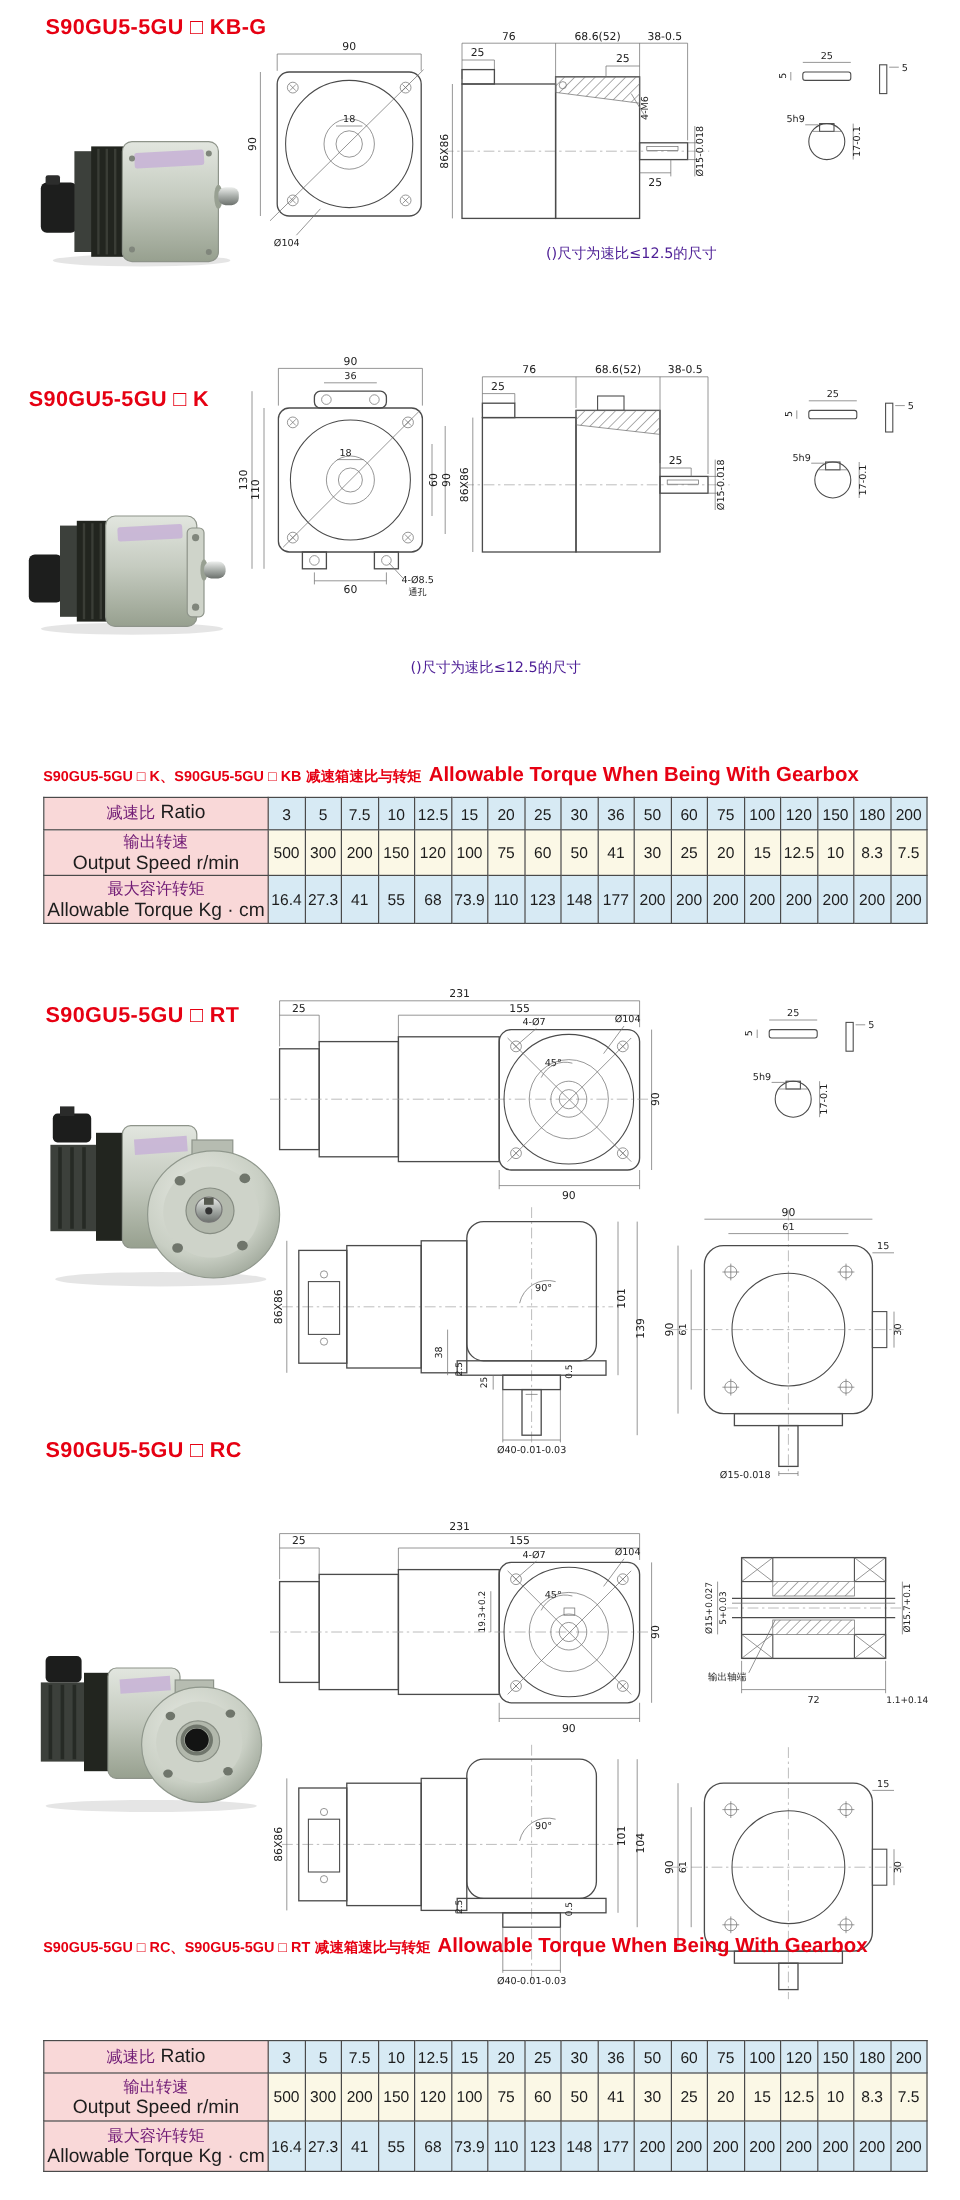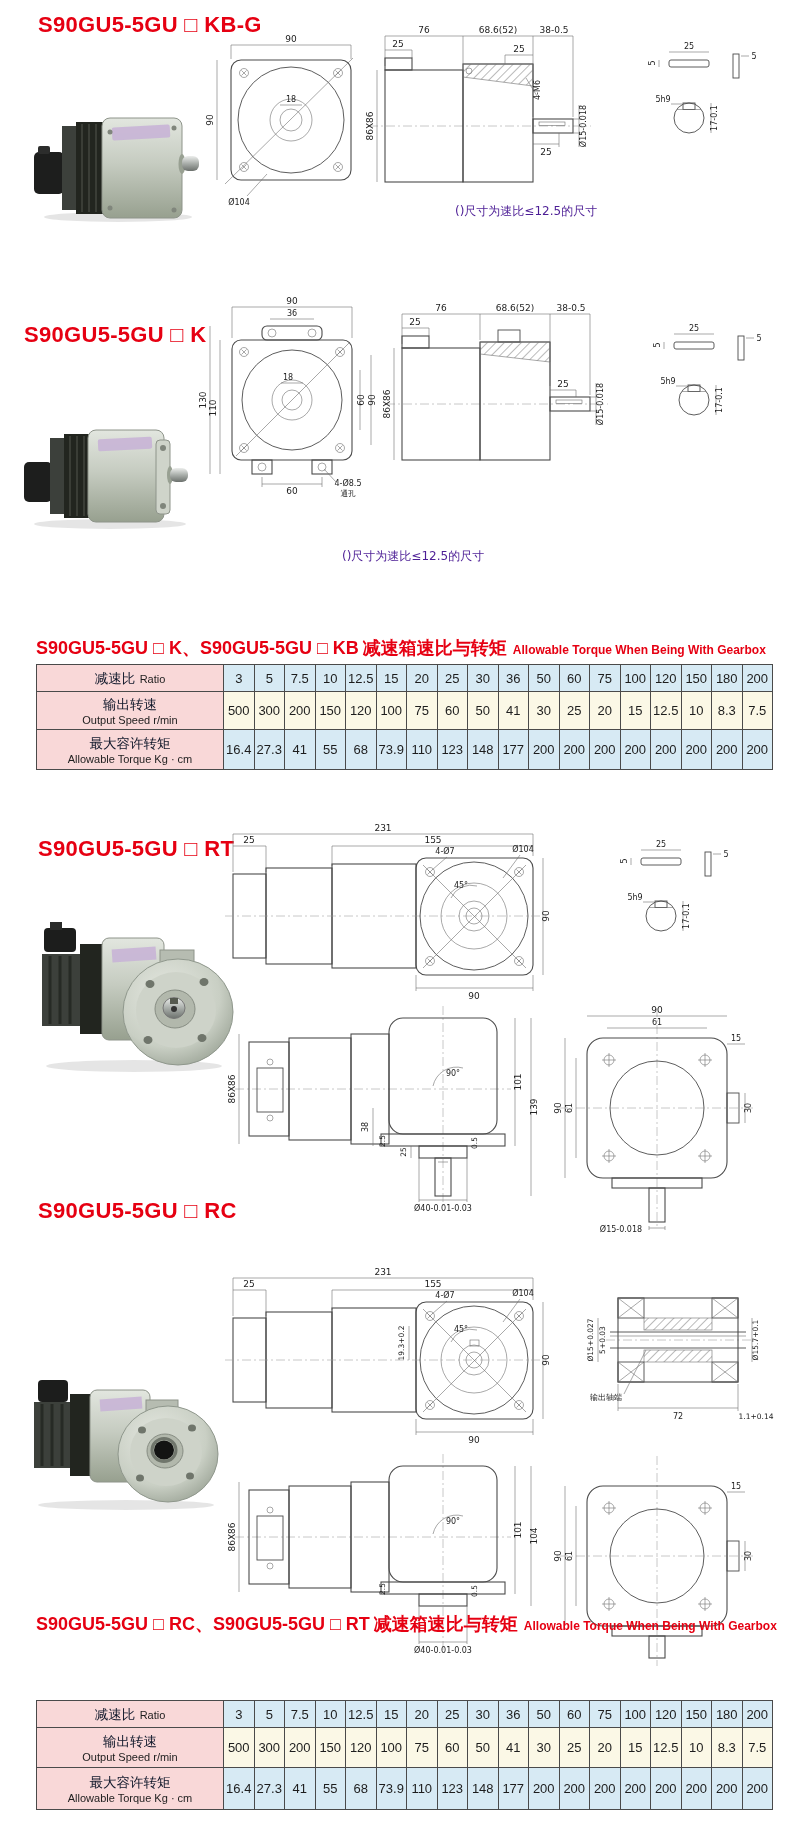--- a/index.html
+++ b/index.html
@@ -1,32 +1,32 @@
 <!DOCTYPE html>
 <html><head>
 <meta charset="utf-8">
 <style>
   html,body{margin:0;padding:0;}
   body{width:800px;height:1833px;background:#ffffff;position:relative;
        font-family:"Liberation Sans",sans-serif;overflow:hidden;}
   .abs{position:absolute;}
-  .sec-title{color:#e60012;font-weight:bold;font-size:22px;letter-spacing:0.3px;}
+  .sec-title{color:#e60012;font-weight:bold;font-size:18px;letter-spacing:0.3px;}
   .note{font-family:"DejaVu Sans",sans-serif;font-size:12px;color:#4c1d95;}
   .tbl-title{color:#e60012;font-weight:bold;white-space:nowrap;}
-  .tbl-title .model,.tbl-title .zh{font-size:18px;}
+  .tbl-title .model,.tbl-title .zh{font-size:12px;}
   .tbl-title .zh{margin-left:4px;}
-  .tbl-title .en{font-size:12px;margin-left:6px;}
+  .tbl-title .en{font-size:17px;margin-left:6px;}
   table.torque{border-collapse:collapse;table-layout:fixed;width:737px;background:#fff;}
   .torque th,.torque td{border:1.6px solid #4a4a4a;text-align:center;vertical-align:middle;padding:0;}
   .torque th{width:186px;background:#f9d8d8;font-weight:normal;}
   .torque td{font-size:13px;color:#1d1d1d;font-family:"Liberation Sans",sans-serif;}
   .torque td.blue{background:#d7eaf4;}
   .torque td.cream{background:#fbf8e6;margin-left:16px;}
-  .torque .zh{font-size:13.5px;color:#0f172a;}
-  .torque .en2{font-size:11px;color:#1d1d1d;}
+  .torque .zh{font-size:13.5px;color:#701a75;}
+  .torque .en2{font-size:16px;color:#1d1d1d;}
   
   .ol{fill:none;stroke:#4b4b4b;stroke-width:1.1;}
   .ol9{fill:none;stroke:#4b4b4b;stroke-width:0.9;}
   .tl{fill:none;stroke:#6e6e6e;stroke-width:0.6;}
   .cl{fill:none;stroke:#9a9a9a;stroke-width:0.55;stroke-dasharray:9 3 2 3;}
   .hp{fill:url(#hatch);stroke:#6e6e6e;stroke-width:0.6;}
   text.dt{font-family:"DejaVu Sans",sans-serif;font-size:9px;fill:#222;text-anchor:middle;}
   text.dt8{font-family:"DejaVu Sans",sans-serif;font-size:8px;fill:#222;text-anchor:middle;}
   text.dt7{font-family:"DejaVu Sans",sans-serif;font-size:7.5px;fill:#222;text-anchor:middle;}
 </style>

